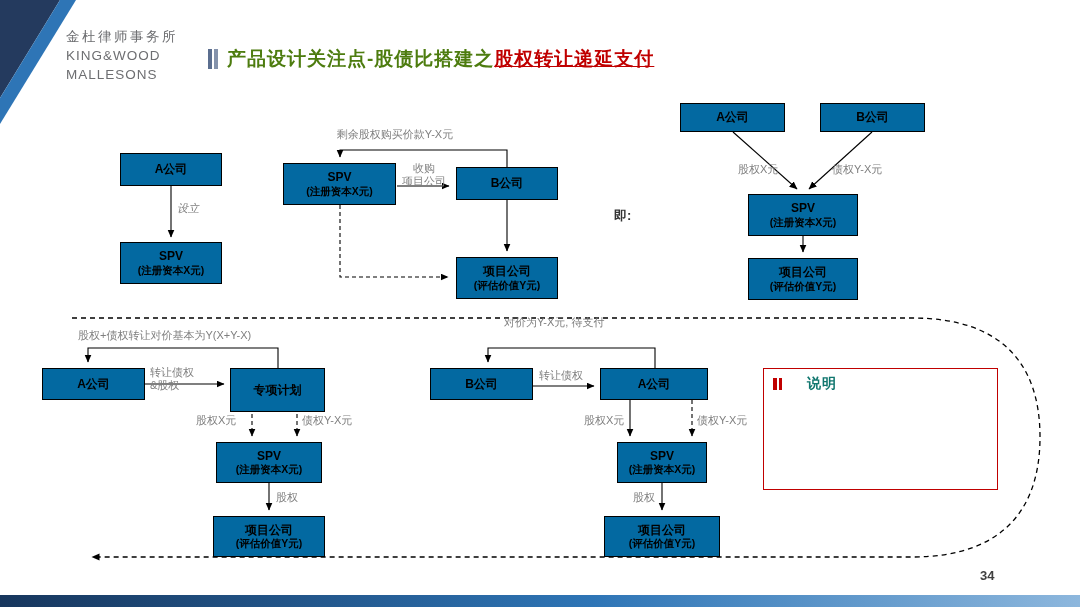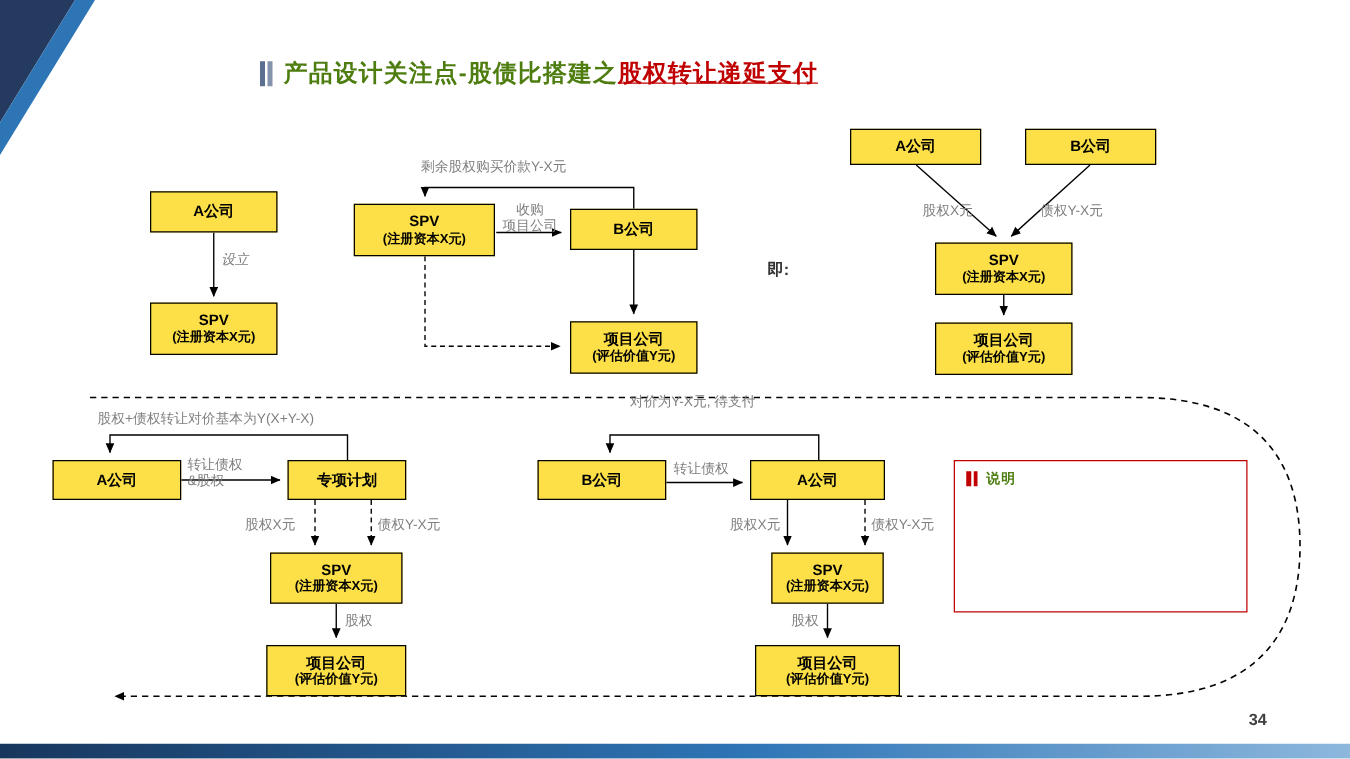--- a/index.html
+++ b/index.html
@@ -3,21 +3,21 @@
 <meta charset="utf-8">
 <style>
   html,body{margin:0;padding:0;background:#fff;}
   #slide{
     position:relative;width:1080px;height:607px;background:#fff;overflow:hidden;
     font-family:"Liberation Sans","DejaVu Sans",sans-serif;
   }
   svg.layer{position:absolute;left:0;top:0;}
   
   .dbox{
-    position:absolute;border:1.3px solid #000;background:#fde047;
+    position:absolute;border:1.3px solid #000;background:#0369a1;
     display:flex;flex-direction:column;align-items:center;justify-content:center;
     font-weight:bold;font-size:12px;line-height:1.22;color:#000;text-align:center;
     box-sizing:border-box;
   }
   .dbox .sub{font-size:10.5px;font-weight:bold;text-align:center;}
   
   .glabel{
     position:absolute;color:#7f7f7f;font-size:11px;line-height:13px;
     white-space:nowrap;
   }
@@ -33,31 +33,31 @@
   .title-text .navy{color:#4d7c0f;}
   .title-text .red{color:#c00000;text-decoration:underline;}
   
   .note{
     position:absolute;left:763px;top:368px;width:235px;height:122px;
     border:1.6px solid #c00000;background:#fff;box-sizing:border-box;
     padding:6px 9px 4px 9px;z-index:3;
   }
   .note-head{display:flex;align-items:center;margin-bottom:3px;}
   .nbar{display:inline-block;width:3.5px;height:12px;background:#c00000;margin-right:2px;}
-  .note-title{color:#4d7c0f;font-weight:bold;font-size:11px;margin-left:5px;letter-spacing:1px;}
+  .note-title{color:#0f766e;font-weight:bold;font-size:14px;margin-left:23px;letter-spacing:1px;}
   .note ul{margin:2px 0 0 14px;padding:0;}
   .note li{
     color:#953735;font-size:10.8px;line-height:14.5px;text-align:justify;
   }
   
   .footer-bar{
     position:absolute;left:0;bottom:0;width:1080px;height:12px;
     background:linear-gradient(90deg,#17365d 0%,#2e75b6 55%,#8db7dd 100%);
   }
-  .page-num{position:absolute;left:980px;top:568px;font-size:13px;font-weight:bold;color:#404040;margin-left:19px;}
+  .page-num{position:absolute;left:980px;top:568px;font-size:13px;font-weight:bold;color:#404040;}
   .intro-label{position:absolute;font-size:13px;font-weight:bold;color:#333;}
 </style>
 </head>
 <body>
 
 <div id="slide">
 
   <svg class="layer" width="1080" height="607" viewBox="0 0 1080 607">
     <defs>
       <marker id="ah" markerWidth="9" markerHeight="8" refX="7.5" refY="3.5" orient="auto" markerUnits="userSpaceOnUse">
@@ -90,20 +90,25 @@
       <line x1="662" y1="483" x2="662" y2="510" marker-end="url(#ah)"></line>
 
       <path d="M72 318 H912 C1004 318 1040 366 1040 437 C1040 508 1004 557 912 557 H92" stroke-width="1.3" stroke-dasharray="5 4" marker-end="url(#ah)"></path>
     </g>
   </svg>
 
   <svg class="layer" width="90" height="130" viewBox="0 0 90 130">
     <polygon points="0,0 60,0 0,98" fill="#243a5e"></polygon>
     <polygon points="60,0 76,0 0,124 0,98" fill="#2e75b6"></polygon>
   </svg>
+  <div class="logo-text">
+    <div class="cn">金杜律师事务所</div>
+    <div>KING&amp;WOOD</div>
+    <div>MALLESONS</div>
+  </div>
 
   <div class="title-wrap">
     <span class="tbar"></span>
       <span class="tbar b2"></span>
     <span class="title-text">
       <span class="navy">产品设计关注点-股债比搭建之</span><span class="red">股权转让递延支付</span>
     </span>
   </div>
 
   <div class="dbox" style="left:120px;top:153px;width:102px;height:33px;">
@@ -151,21 +156,21 @@
   </div>
 
   <div class="glabel" style="left:78px;top:329px;">股权+债权转让对价基本为Y(X+Y-X)</div>
   <div class="dbox" style="left:42px;top:368px;width:103px;height:32px;">
     <span>A公司</span>
   </div>
   <div class="glabel" style="left:150px;top:366px;">
     <div>转让债权</div>
     <div>&amp;股权</div>
   </div>
-  <div class="dbox" style="left:230px;top:368px;width:95px;height:32px;">
+  <div class="dbox" style="left:230px;top:368px;width:95px;height:44px;">
     <span>专项计划</span>
   </div>
   <div class="glabel" style="left:196px;top:414px;">股权X元</div>
   <div class="glabel" style="left:302px;top:414px;">债权Y-X元</div>
   <div class="dbox" style="left:216px;top:442px;width:106px;height:41px;">
     <span>SPV</span>
     <span class="sub">(注册资本X元)</span>
   </div>
   <div class="glabel" style="left:276px;top:491px;">股权</div>
   <div class="dbox" style="left:213px;top:516px;width:112px;height:41px;">

